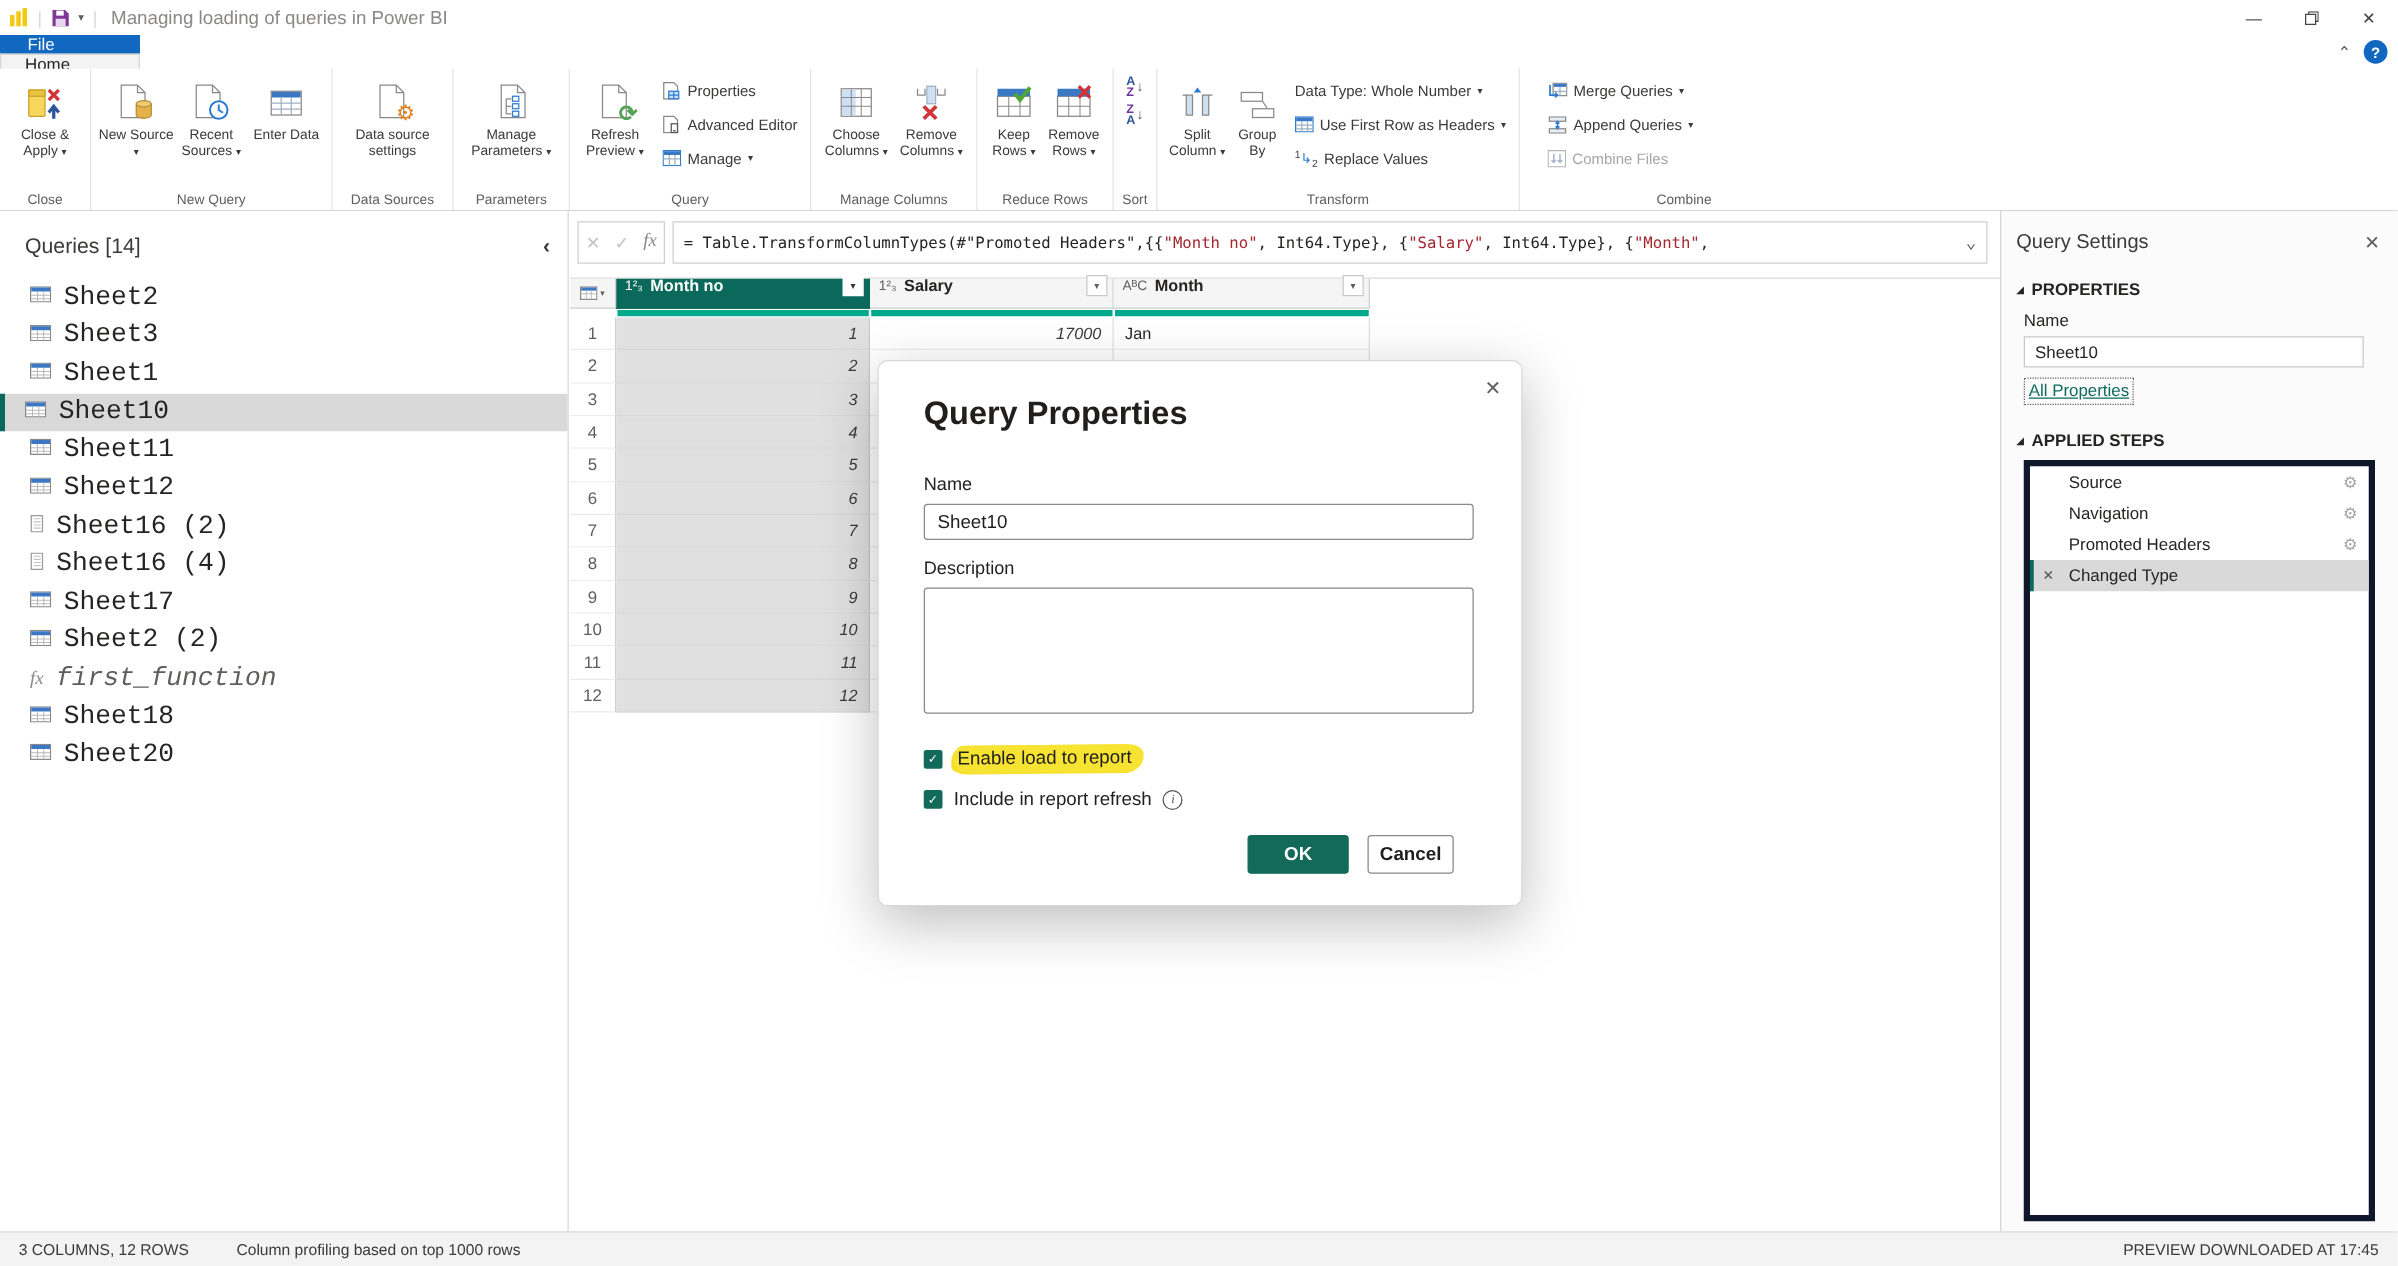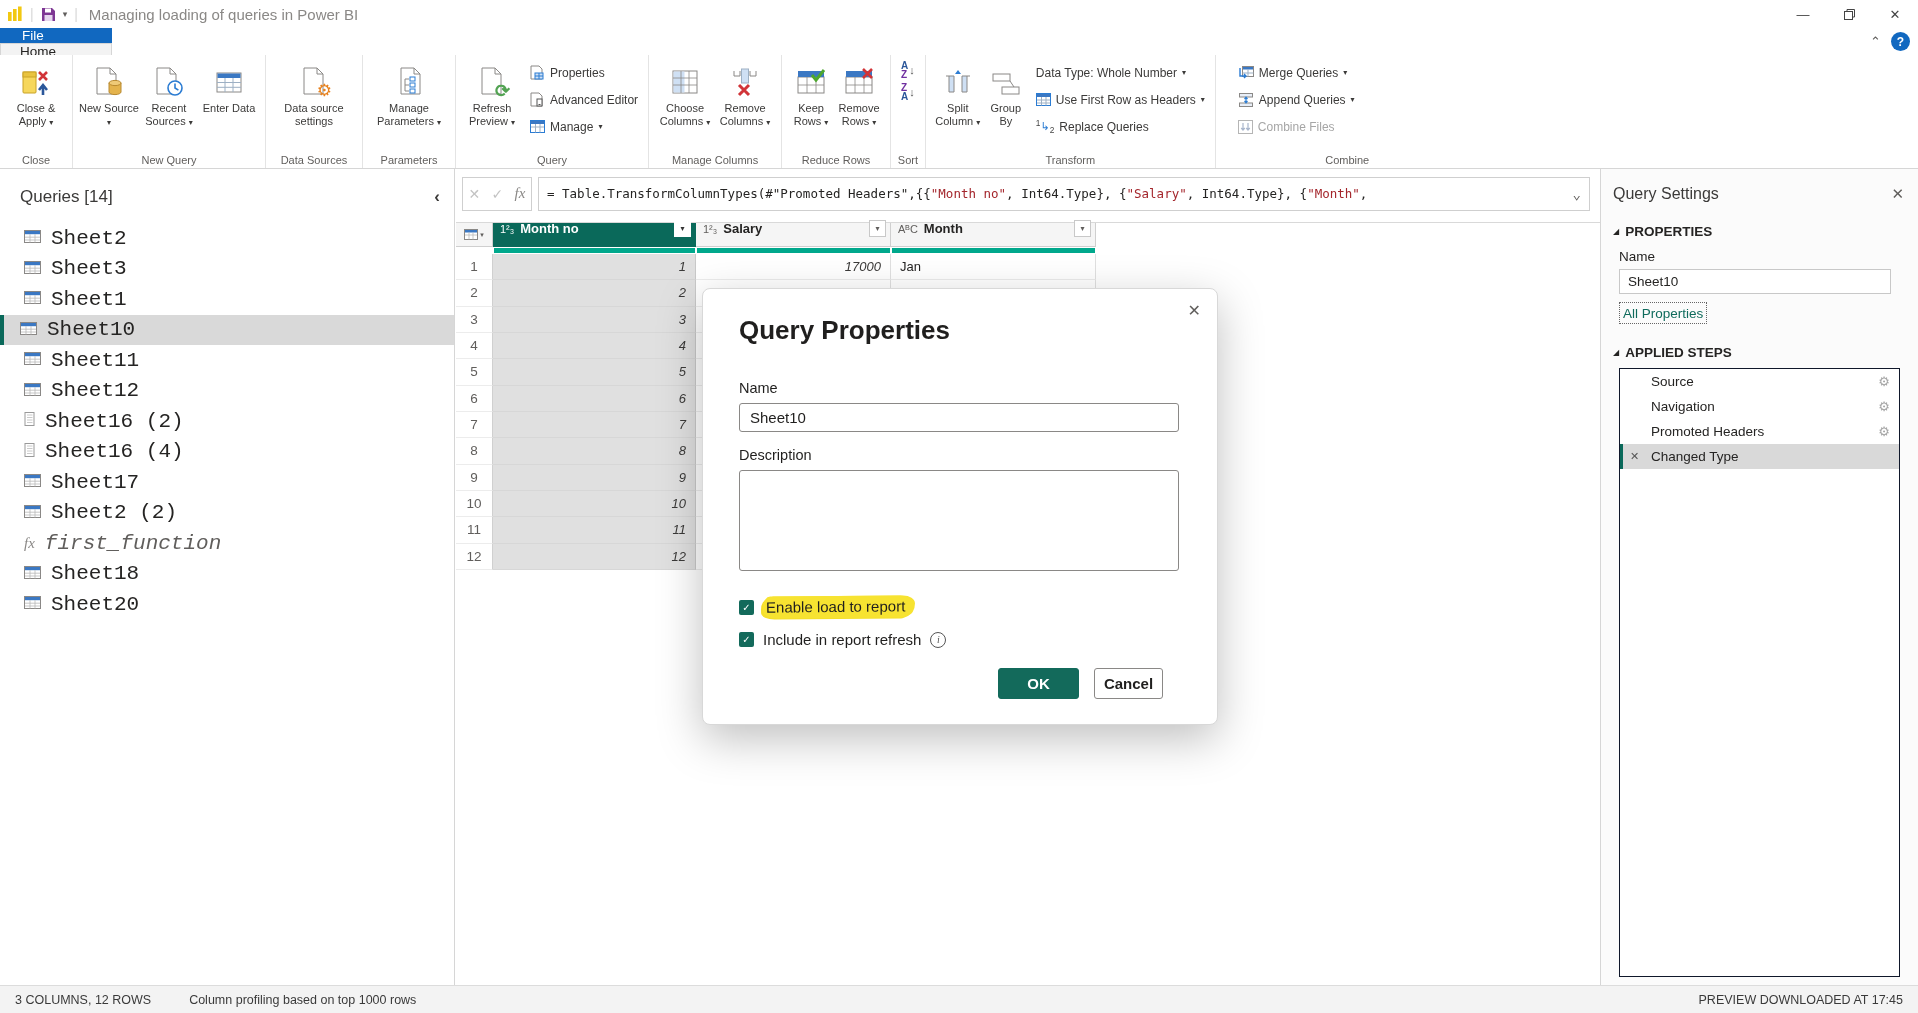--- a/index.html
+++ b/index.html
@@ -108,22 +108,22 @@
   .rightpanel { position:absolute; top:169px; right:0; width:318px; bottom:28px; background:#fbfbfb; border-left:1px solid #d6d6d6; display:flex; flex-direction:column; }
   .rp-header { display:flex; align-items:center; padding:16px 14px 0 12px; }
   .rp-title { font-size:16px; color:#3b3a39; }
   .rp-close { margin-left:auto; color:#605e5c; font-size:15px; }
   .rp-sec { display:flex; align-items:center; gap:6px; padding:0 12px; margin-top:21px; }
   .rp-tri { font-size:8px; color:#252423; }
   .rp-sec-label { font-size:13.5px; font-weight:bold; color:#252423; }
   .rp-name-label { font-size:13.5px; color:#252423; padding:0 18px; margin-top:10px; }
   .rp-input { width:272px; height:25px; margin:5px 18px 0 18px; border:1px solid #c8c8c8; background:#fff; font-size:13.5px; padding:0 8px; font-family:"Liberation Sans", sans-serif; color:#252423; display:block; }
   .rp-link-wrap { margin:8px 18px 0 18px; display:inline-block; border:1px dotted #666; padding:1px 3px; align-self:flex-start; }
-  .rp-link { font-size:13.5px; color:#0f6b5c; }
-  .steps-box { margin:8px 18px 8px 18px; flex:1; border:1px solid #0f172a; background:#fff; overflow:hidden; }
+  .rp-link { font-size:13.5px; color:#0f6b5c; text-decoration:underline; }
+  .steps-box { margin:8px 18px 8px 18px; flex:1; border:5px solid #0f172a; background:#fff; overflow:hidden; }
   .step { height:25px; display:flex; align-items:center; padding-left:28px; position:relative; border-left:3px solid transparent; }
   .step.selected { background:#d9d9d9; border-left:3px solid #0a695a; }
   .step-label { font-size:13.5px; color:#252423; }
   .step-gear { position:absolute; right:9px; color:#a6a6a6; font-size:13px; }
   .step-x { position:absolute; left:7px; color:#555; font-size:11px; }
 
   
   .statusbar { position:absolute; bottom:0; left:0; right:0; height:28px; background:#f3f3f3; border-top:1px solid #dcdcdc; display:flex; align-items:center; font-size:12.5px; color:#3a3a3a; padding:0 15px; }
   .sb-item1 { margin-right:38px; }
   .sb-right { margin-left:auto; }
@@ -400,21 +400,21 @@
         <svg width="15" height="13" viewBox="0 0 15 13">
             <rect x="0.5" y="0.5" width="14" height="12" fill="#fff" stroke="#2b7cd3"></rect>
             <rect x="1" y="1" width="13" height="3" fill="#3b78c3"></rect>
             <path d="M1 7 h13 M1 10 h13 M5.5 4 v8.5 M10 4 v8.5" stroke="#9db0c4" fill="none"></path>
           </svg>
         <span>Use First Row as Headers</span> 
           <span class="caret">▾</span>
       </div>
       <div class="smallbtn">
         <span class="rv-ic"><sup>1</sup><span class="rv-arrow">↳</span><sub>2</sub></span>
-        <span>Replace Queries</span>
+        <span>Replace Values</span>
       </div>
     </div>
     <span class="rgroup-label">Transform</span>
   </div>
 
   <div class="rgroup" style="border-right:none; padding-left:14px; padding-right:120px;">
     <div class="stack">
       <div class="smallbtn">
         <svg width="16" height="14" viewBox="0 0 16 14">
             <rect x="4.5" y="0.5" width="11" height="10" fill="#fff" stroke="#8a8886"></rect>

